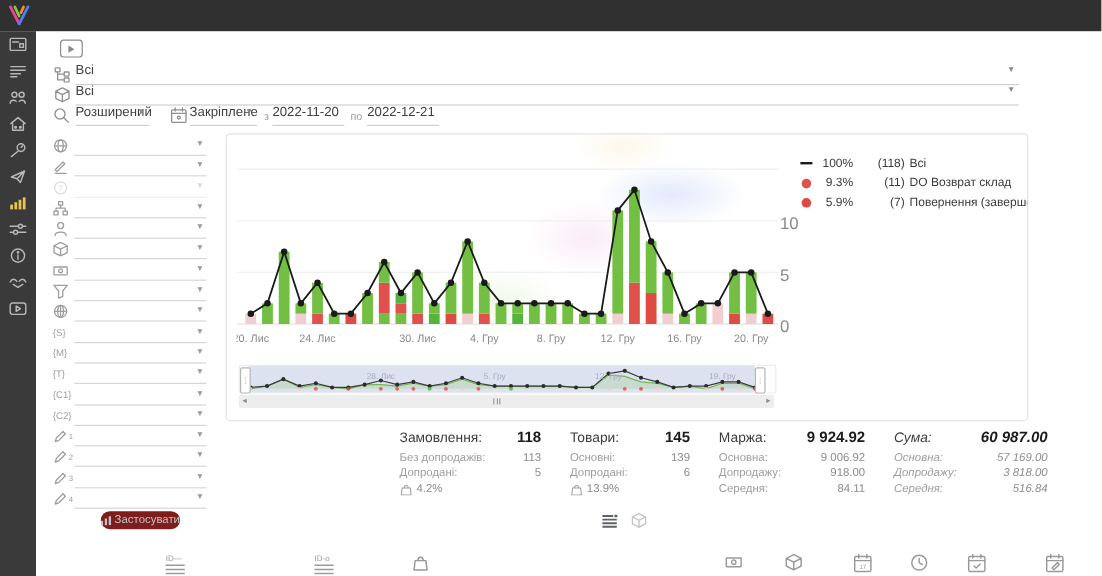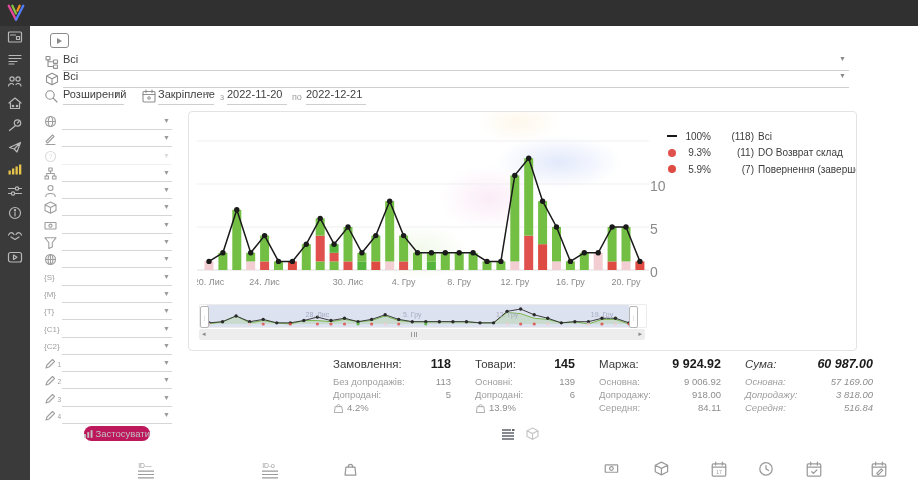--- a/index.html
+++ b/index.html
@@ -24,21 +24,21 @@
   .gf-label{position:absolute;font-size:9px;color:#9e9e9e}
   
   #filter-rows{position:absolute;left:40px;top:114px;width:140px}
   .f-row{position:relative;height:17.3px}
   .f-row .f-icon{position:absolute;left:4px;top:1px;width:14px;height:14px;color:#9e9e9e;font-size:8px;line-height:14px}
   .f-row .f-icon svg{stroke:#9e9e9e;fill:none;stroke-width:1.1;stroke-linecap:round;stroke-linejoin:round}
   .f-row .f-icon .sub{position:absolute;right:-3px;bottom:-1px;font-style:normal;font-size:6.5px;color:#9e9e9e}
   .f-row .f-field{position:absolute;left:22px;top:0;width:110px;height:15px;border-bottom:1px solid #d6d6d6;cursor:pointer}
   .f-row .f-field .arrow{position:absolute;right:2px;top:3px;font-size:7px;color:#9a9a9a}
   .f-row.dis{opacity:.35}
-  #apply-btn{position:absolute;left:84px;top:426px;width:66px;height:15px;border-radius:8px;background:#be185d;
+  #apply-btn{position:absolute;left:84px;top:426px;width:66px;height:15px;border-radius:8px;background:#7f1d1d;
              color:#c2c2c2;font-size:9.5px;display:flex;align-items:center;justify-content:space-between;gap:3px;cursor:default}
   
   #card{position:absolute;left:188px;top:111px;width:667px;height:238px;border:1px solid #e3e3e3;border-radius:4px;background:#fff;overflow:hidden}
   #watermark{position:absolute;left:140px;top:-10px;width:320px;height:230px;pointer-events:none;
      background:
       radial-gradient(ellipse 90px 38px at 230px 60px, rgba(126,156,236,.22), transparent 70%),
       radial-gradient(ellipse 70px 46px at 160px 96px, rgba(233,160,214,.20), transparent 70%),
       radial-gradient(ellipse 70px 40px at 90px 150px, rgba(186,226,150,.22), transparent 70%),
       radial-gradient(ellipse 60px 30px at 190px 20px, rgba(250,214,150,.18), transparent 70%)}
   #main-chart{position:absolute;left:8px;top:6px;width:452px;height:174px}

